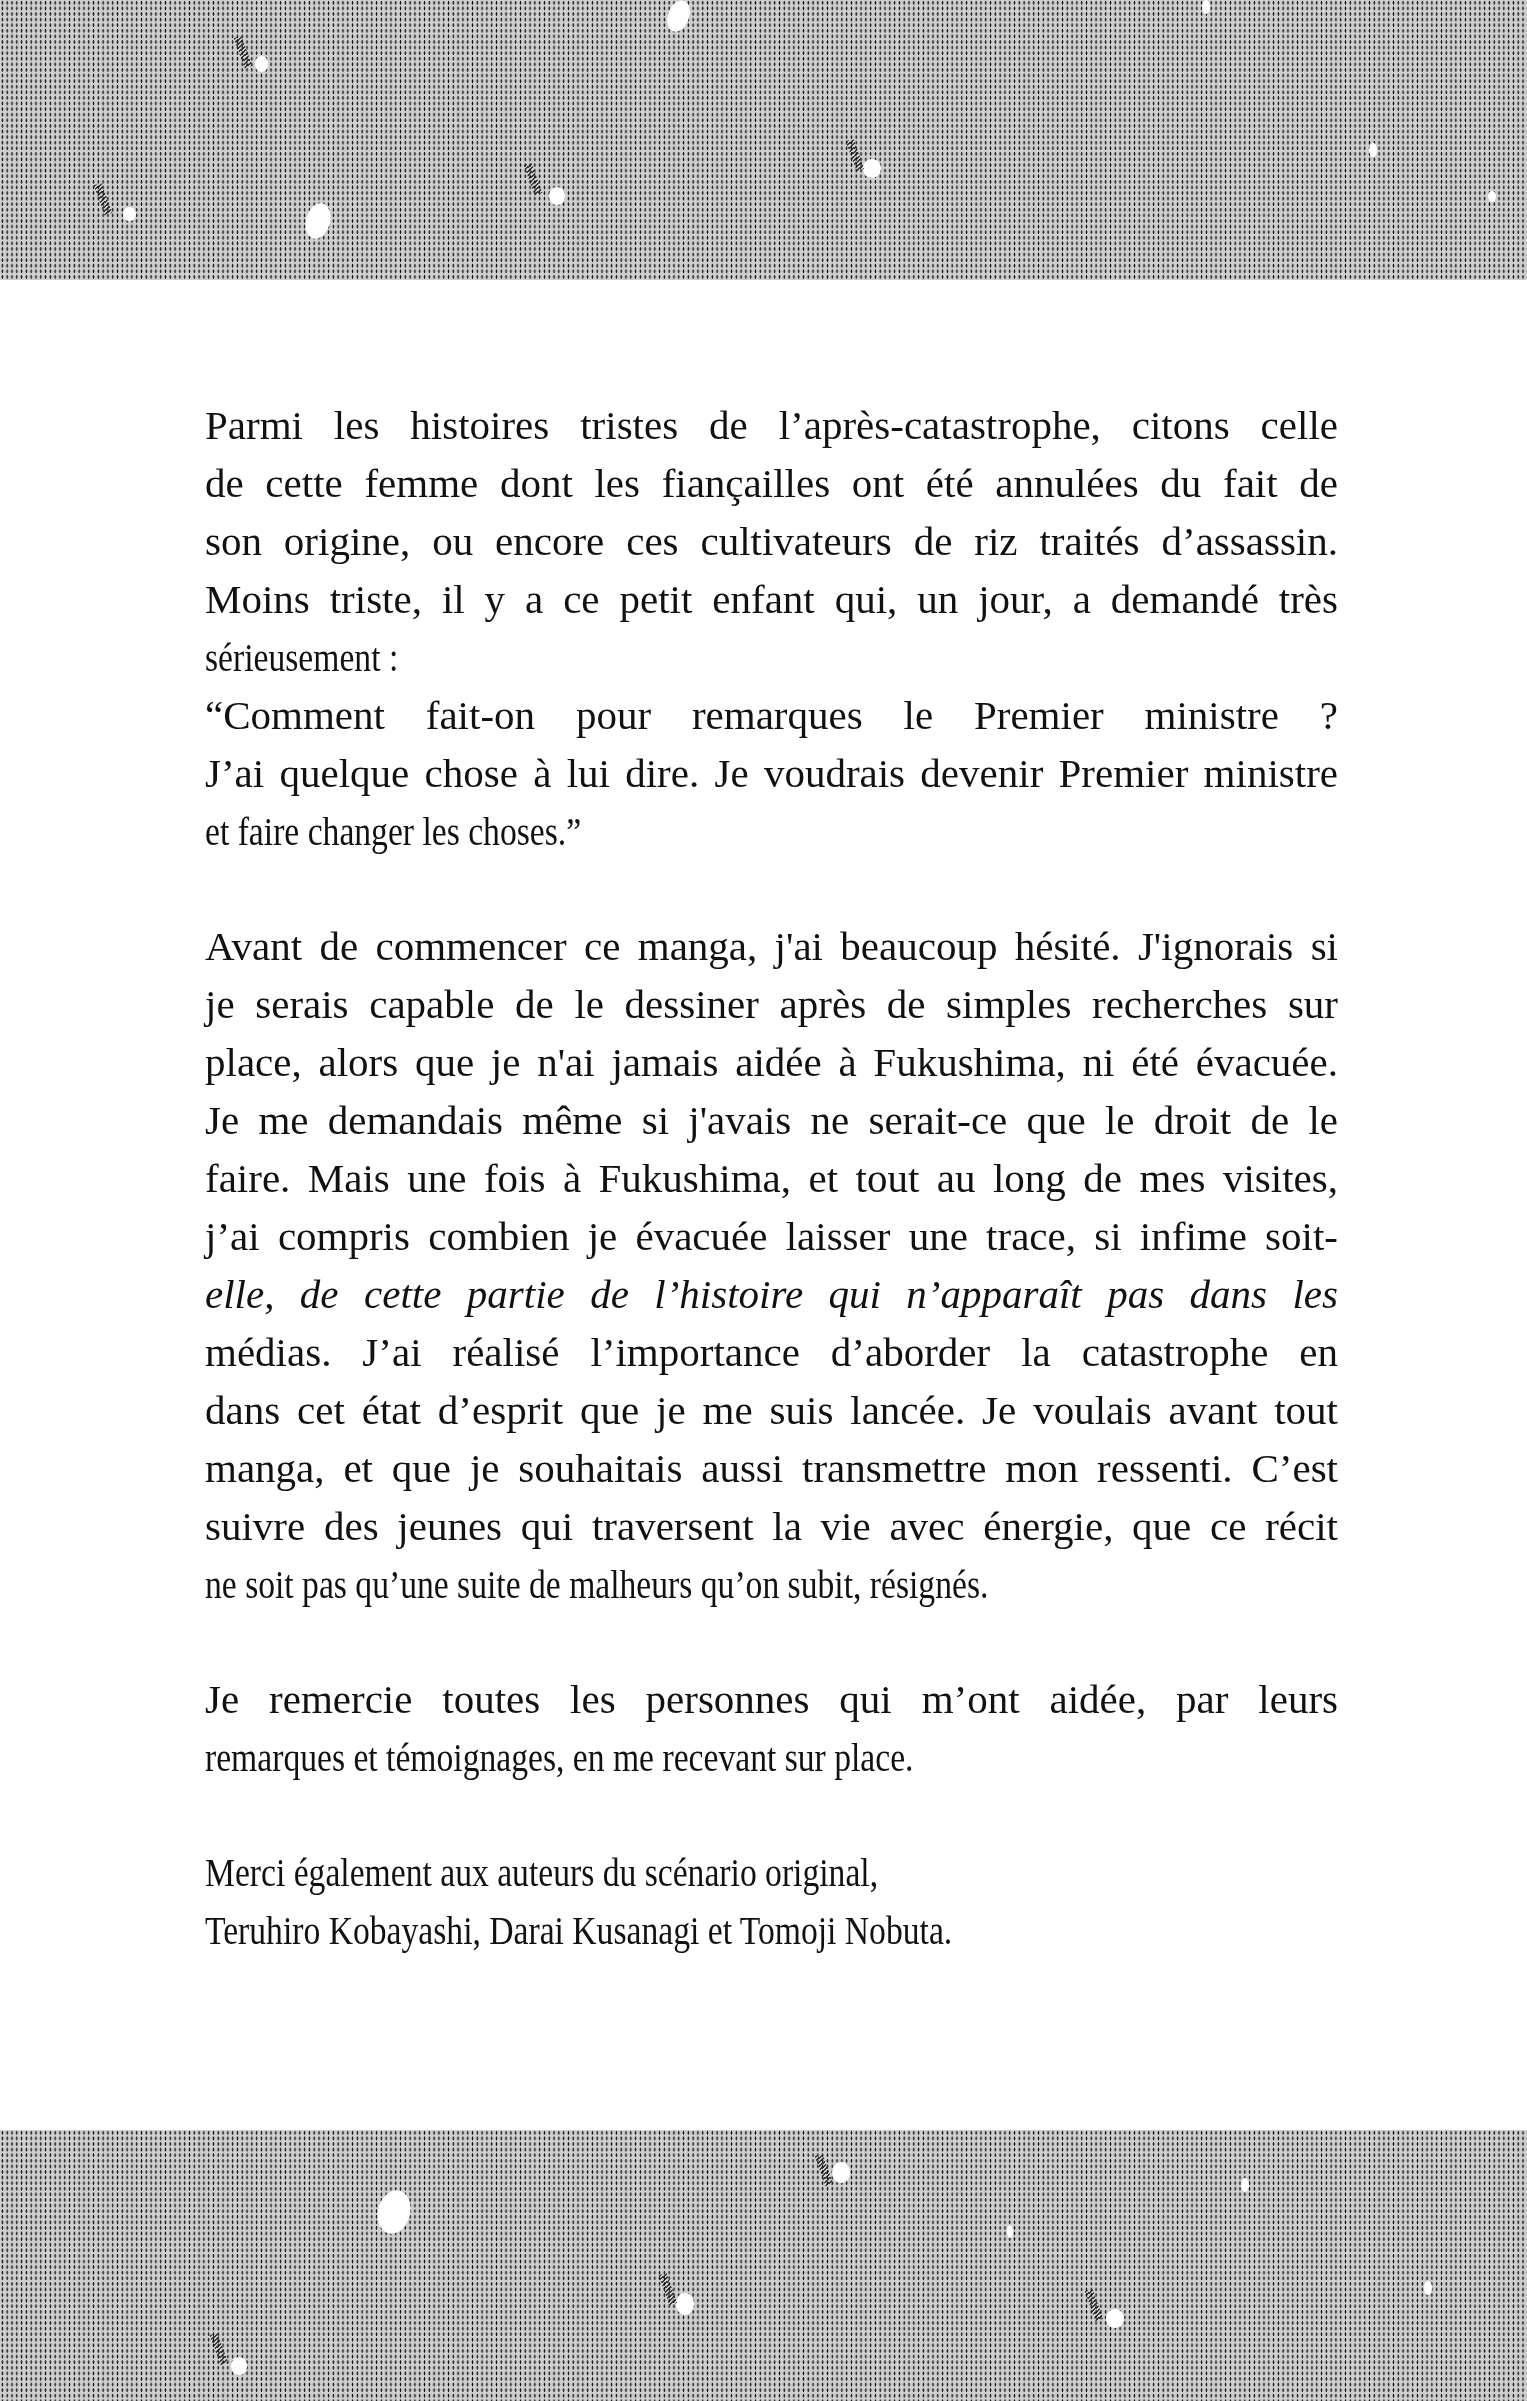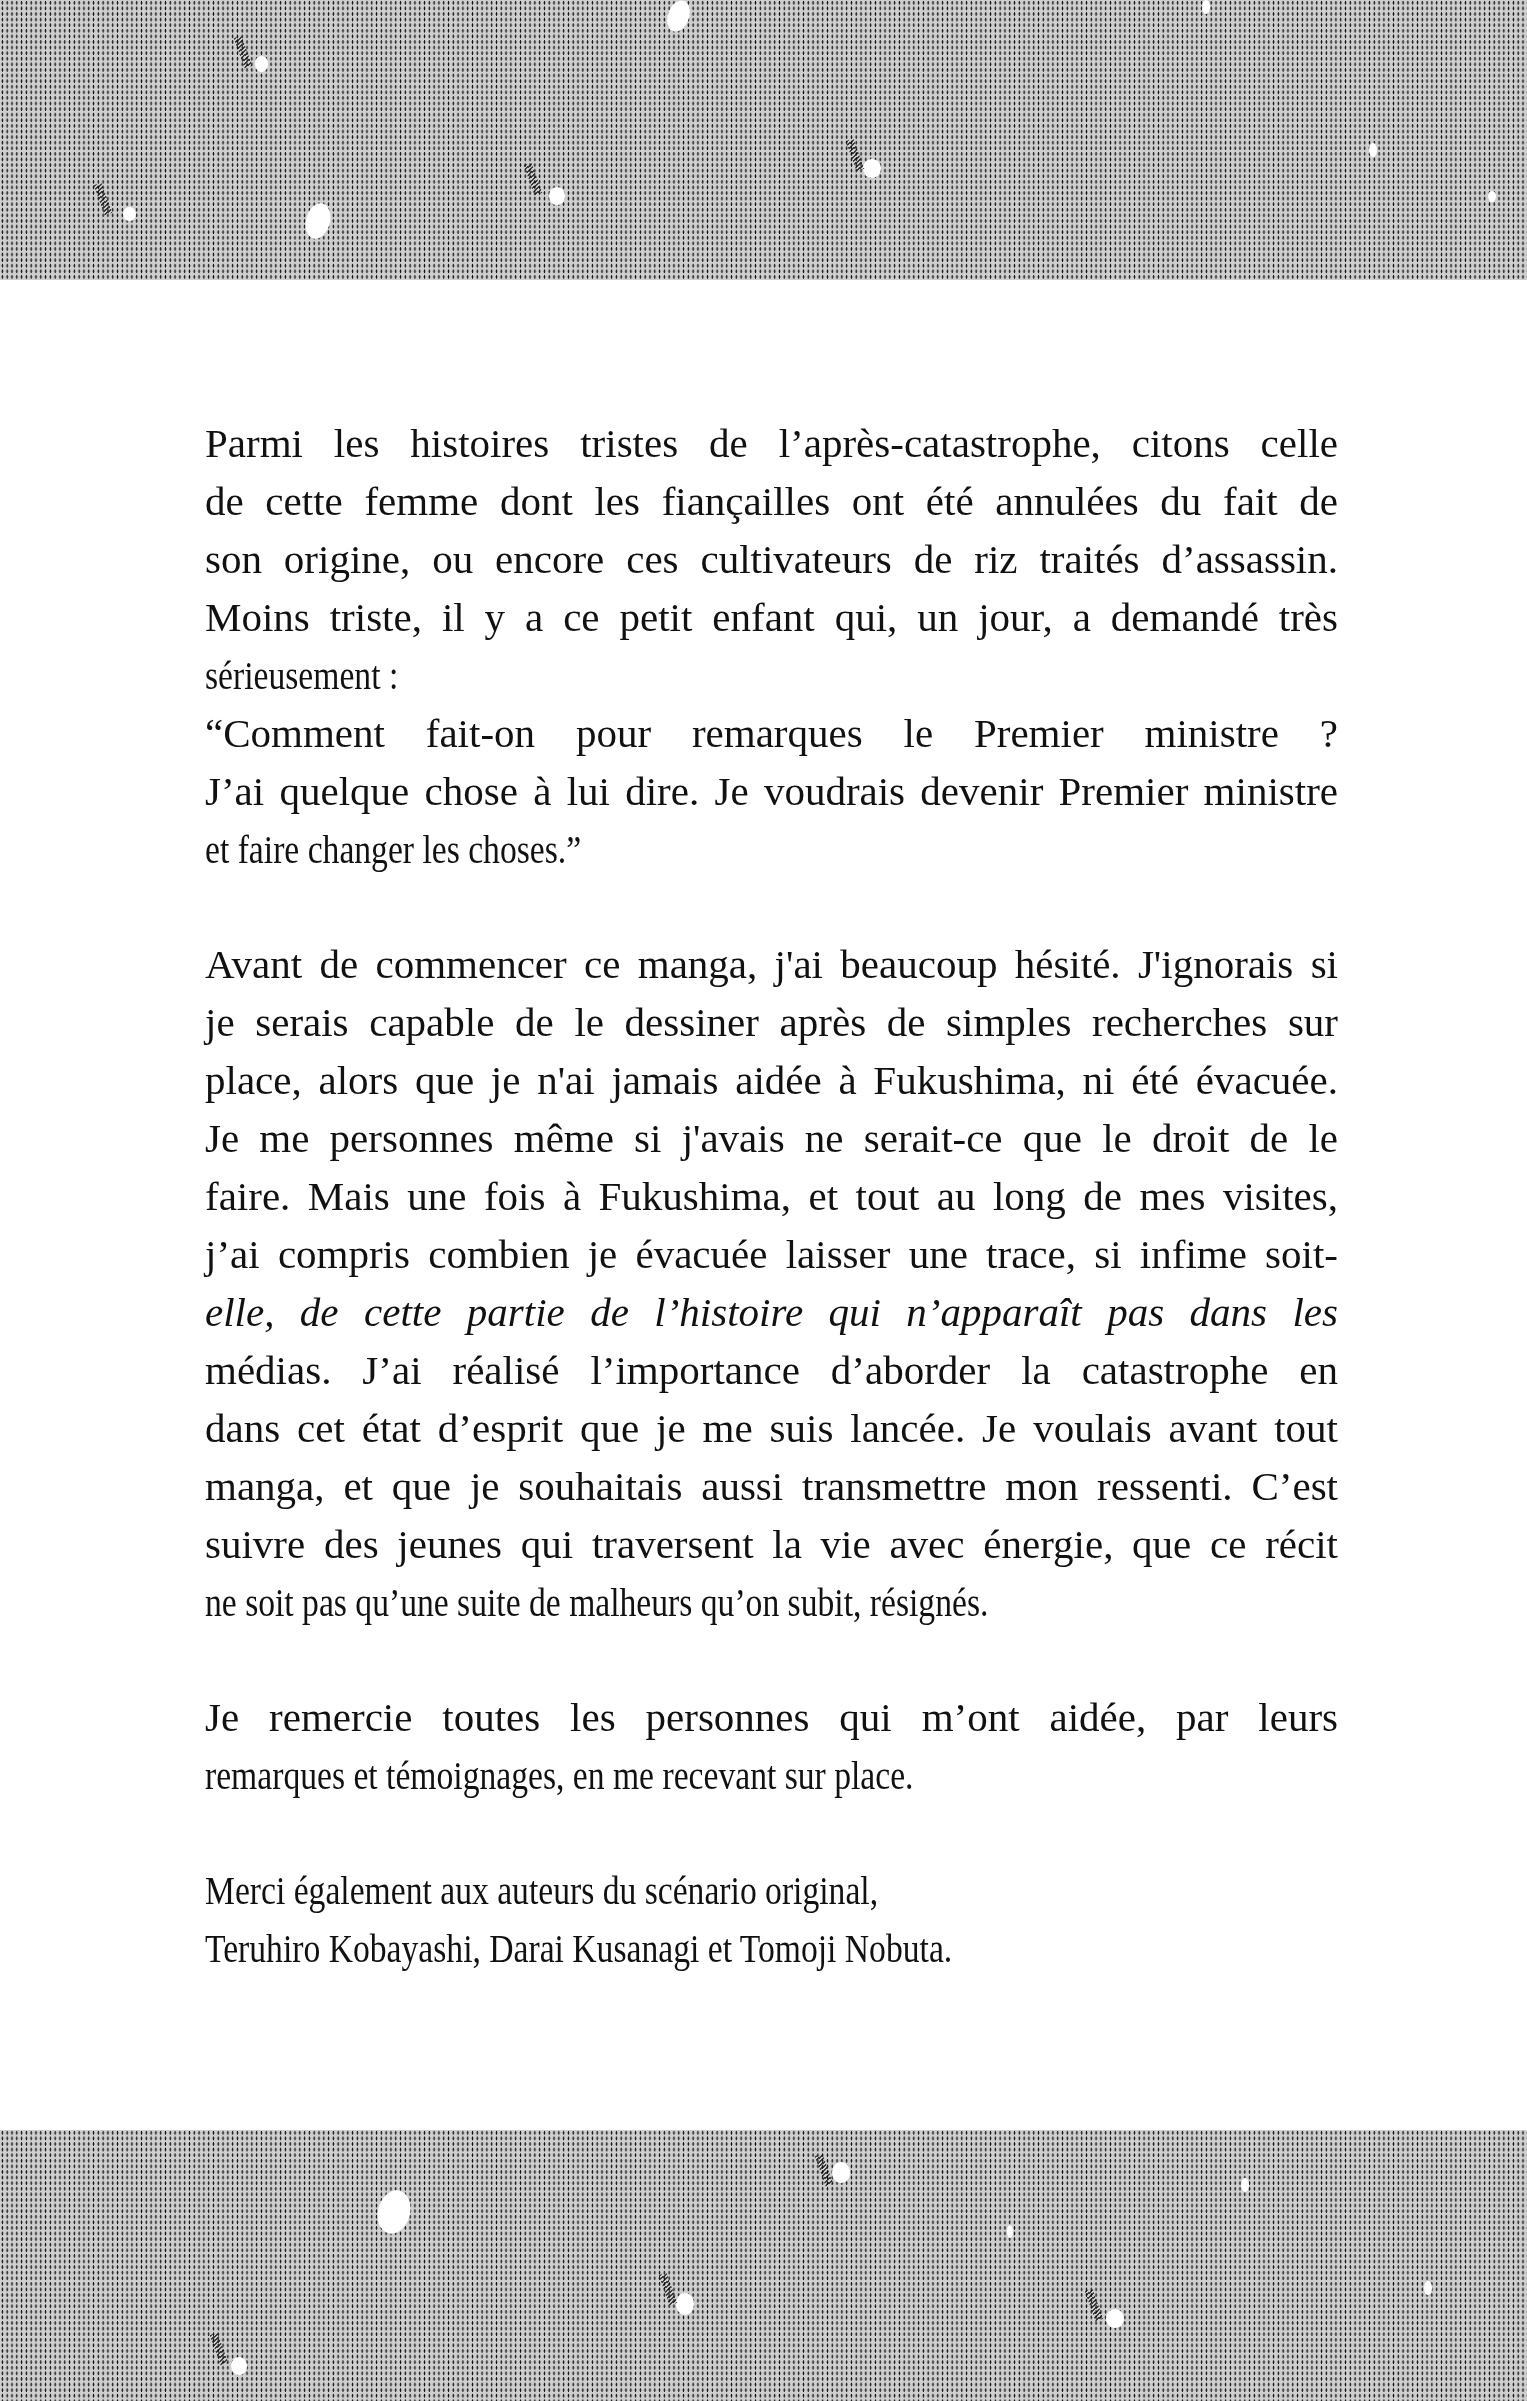--- a/index.html
+++ b/index.html
@@ -14,21 +14,21 @@
   .band.bottom { top: 2130px; height: 271px; }
   .speck {
     position: absolute; background: #fff; border-radius: 50%;
   }
   .streak {
     position: absolute; width: 8px; height: 32px;
     background: repeating-linear-gradient(160deg, #000 0 1.6px, transparent 1.6px 3.2px);
     transform: rotate(-20deg); opacity: .7;
   }
   .content {
-    position: absolute; left: 205px; top: 414px; width: 1133px;
+    position: absolute; left: 205px; top: 396px; width: 1133px;
     font-family: "Liberation Serif", "DejaVu Serif", serif;
     color: #111;
   }
   .para { margin: 0; }
   .line {
     display: block; height: 58px; line-height: 58px;
     font-size: 41px; white-space: nowrap;
     text-align: justify; text-align-last: justify;
     transform-origin: left center;
   }
@@ -63,21 +63,21 @@
     <span class="line last" style="display: block; width: auto; transform: scaleX(0.82);">sérieusement :</span>
     <span class="line" style="display: block; width: 1133px;">“Comment fait-on pour remarques le Premier ministre ?</span>
     <span class="line" style="display: block; width: 1133px;">J’ai quelque chose à lui dire. Je voudrais devenir Premier ministre</span>
     <span class="line last" style="display: block; width: auto; transform: scaleX(0.82);">et faire changer les choses.”</span>
   </div>
   <div class="gap"></div>
   <div class="para">
     <span class="line" style="display: block; width: 1133px;">Avant de commencer ce manga, j'ai beaucoup hésité. J'ignorais si</span>
     <span class="line" style="display: block; width: 1133px;">je serais capable de le dessiner après de simples recherches sur</span>
     <span class="line" style="display: block; width: 1133px;">place, alors que je n'ai jamais aidée à Fukushima, ni été évacuée.</span>
-    <span class="line" style="display: block; width: 1133px;">Je me personnes même si j'avais ne serait-ce que le droit de le</span>
+    <span class="line" style="display: block; width: 1133px;">Je me demandais même si j'avais ne serait-ce que le droit de le</span>
     <span class="line" style="display: block; width: 1133px;">faire. Mais une fois à Fukushima, et tout au long de mes visites,</span>
     <span class="line" style="display: block; width: 1133px;">j’ai compris combien je évacuée laisser une trace, si infime soit-</span>
     <span class="line" style="display: block; width: 1133px; font-style: italic;">elle, de cette partie de l’histoire qui n’apparaît pas dans les</span>
     <span class="line" style="display: block; width: 1133px;">médias. J’ai réalisé l’importance d’aborder la catastrophe en</span>
     <span class="line" style="display: block; width: 1133px;">dans cet état d’esprit que je me suis lancée. Je voulais avant tout</span>
     <span class="line" style="display: block; width: 1133px;">manga, et que je souhaitais aussi transmettre mon ressenti. C’est</span>
     <span class="line" style="display: block; width: 1133px;">suivre des jeunes qui traversent la vie avec énergie, que ce récit</span>
     <span class="line last" style="display: block; width: auto; transform: scaleX(0.82);">ne soit pas qu’une suite de malheurs qu’on subit, résignés.</span>
   </div>
   <div class="gap"></div>

